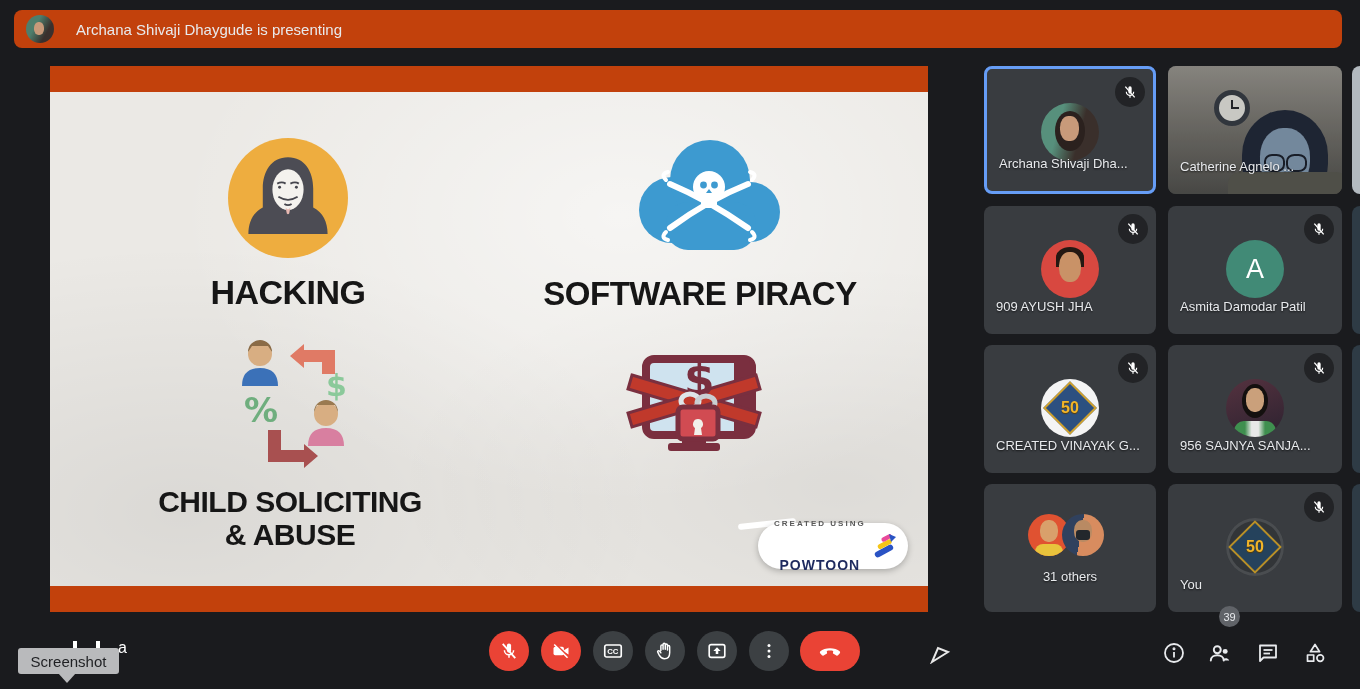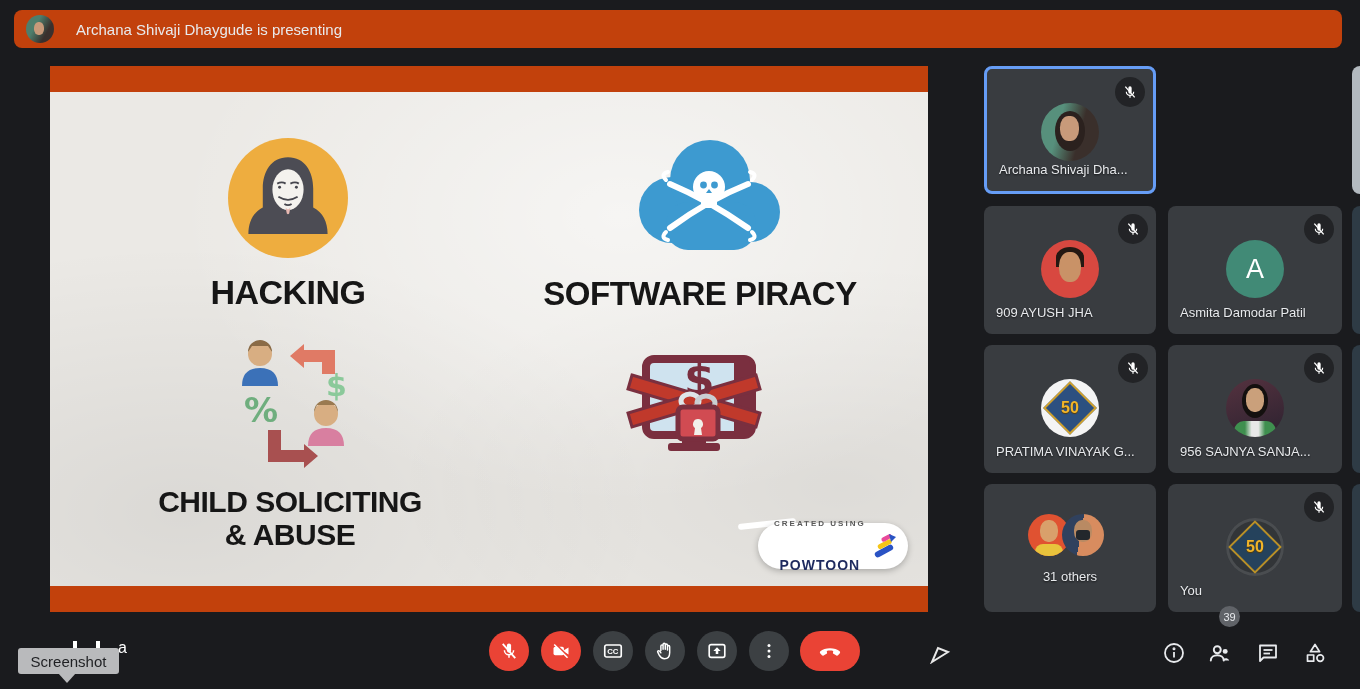--- a/index.html
+++ b/index.html
@@ -40,21 +40,21 @@
   .tile{position:absolute;width:172px;height:128px;background:#393c40;border-radius:8px;box-sizing:border-box;overflow:hidden;}
   .tile.active{border:3px solid #669df6;}
   .t-r1c1{left:984px;top:66px;}
   .t-r1c2{left:1168px;top:66px;width:174px;}
   .t-r2c1{left:984px;top:206px;}
   .t-r2c2{left:1168px;top:206px;width:174px;}
   .t-r3c1{left:984px;top:345px;}
   .t-r3c2{left:1168px;top:345px;width:174px;}
   .t-r4c1{left:984px;top:484px;}
   .t-r4c2{left:1168px;top:484px;width:174px;}
-  .tlabel{position:absolute;left:12px;bottom:14px;font-size:13px;color:#e8eaed;white-space:nowrap;
+  .tlabel{position:absolute;left:12px;bottom:20px;font-size:13px;color:#e8eaed;white-space:nowrap;
           overflow:hidden;max-width:150px;text-shadow:0 1px 2px rgba(0,0,0,.7);}
   .tlabel.center{left:0;right:0;bottom:28px;text-align:center;max-width:none;}
   .micoff{position:absolute;top:8px;right:8px;width:30px;height:30px;border-radius:50%;
           background:rgba(25,26,28,.72);display:flex;align-items:center;justify-content:center;}
   .avatar{position:absolute;left:50%;top:34px;transform:translateX(-50%);width:58px;height:58px;border-radius:50%;overflow:hidden;}
   .av-initial{background:#418a76;display:flex;align-items:center;justify-content:center;font-size:27px;color:#fff;}
   .av-photo-archana{background:linear-gradient(105deg,#57907c 32%,#3a2f2b 65%);}
   .av-photo-archana::before{content:"";position:absolute;left:14px;top:8px;width:30px;height:40px;border-radius:50%;background:#2b211e;}
   .av-photo-archana::after{content:"";position:absolute;left:19px;top:13px;width:19px;height:25px;border-radius:45%;background:#c89a7a;}
   .av-photo-ayush{background:#d84840;}
@@ -211,20 +211,32 @@
     <div class="micoff">
       <svg width="16" height="16" viewBox="0 0 24 24">
           <rect x="9.5" y="3.5" width="5" height="11" rx="2.5" fill="#fff"></rect>
           <path d="M6.5,11.5 a5.5,5.5 0 0 0 11,0 M12,17 v3.5" stroke="#fff" stroke-width="1.8" fill="none"></path>
           <line x1="5" y1="4" x2="19" y2="20" stroke="#fff" stroke-width="2"></line>
         </svg>
     </div>
     <div class="tlabel">Archana Shivaji Dha...</div>
   </div>
 
+  <div class="tile t-r1c2">
+    <div class="video-cath">
+      <div class="clock"></div>
+      <div class="cath-hair"></div>
+      <div class="cath-face"></div>
+      <div class="cath-glass" style="left:96px;"></div>
+      <div class="cath-glass" style="left:118px;"></div>
+      <div class="cath-body"></div>
+      <div class="video-tint"></div>
+    </div>
+    <div class="tlabel">Catherine Agnelo ...</div>
+  </div>
 
   <div class="tile t-r2c1">
     <div class="avatar av-photo-ayush"></div>
     <div class="micoff">
       <svg width="16" height="16" viewBox="0 0 24 24">
           <rect x="9.5" y="3.5" width="5" height="11" rx="2.5" fill="#fff"></rect>
           <path d="M6.5,11.5 a5.5,5.5 0 0 0 11,0 M12,17 v3.5" stroke="#fff" stroke-width="1.8" fill="none"></path>
           <line x1="5" y1="4" x2="19" y2="20" stroke="#fff" stroke-width="2"></line>
         </svg>
     </div>
@@ -249,21 +261,21 @@
           <div class="fifty">50</div>
         </div>
     </div>
     <div class="micoff">
       <svg width="16" height="16" viewBox="0 0 24 24">
           <rect x="9.5" y="3.5" width="5" height="11" rx="2.5" fill="#fff"></rect>
           <path d="M6.5,11.5 a5.5,5.5 0 0 0 11,0 M12,17 v3.5" stroke="#fff" stroke-width="1.8" fill="none"></path>
           <line x1="5" y1="4" x2="19" y2="20" stroke="#fff" stroke-width="2"></line>
         </svg>
     </div>
-    <div class="tlabel">PRATIMA VINAYAK G...</div>
+    <div class="tlabel">CREATED VINAYAK G...</div>
   </div>
 
   <div class="tile t-r3c2">
     <div class="avatar av-photo-sajnya">
         <div class="av-body-sajnya"></div>
       </div>
     <div class="micoff">
       <svg width="16" height="16" viewBox="0 0 24 24">
           <rect x="9.5" y="3.5" width="5" height="11" rx="2.5" fill="#fff"></rect>
           <path d="M6.5,11.5 a5.5,5.5 0 0 0 11,0 M12,17 v3.5" stroke="#fff" stroke-width="1.8" fill="none"></path>

